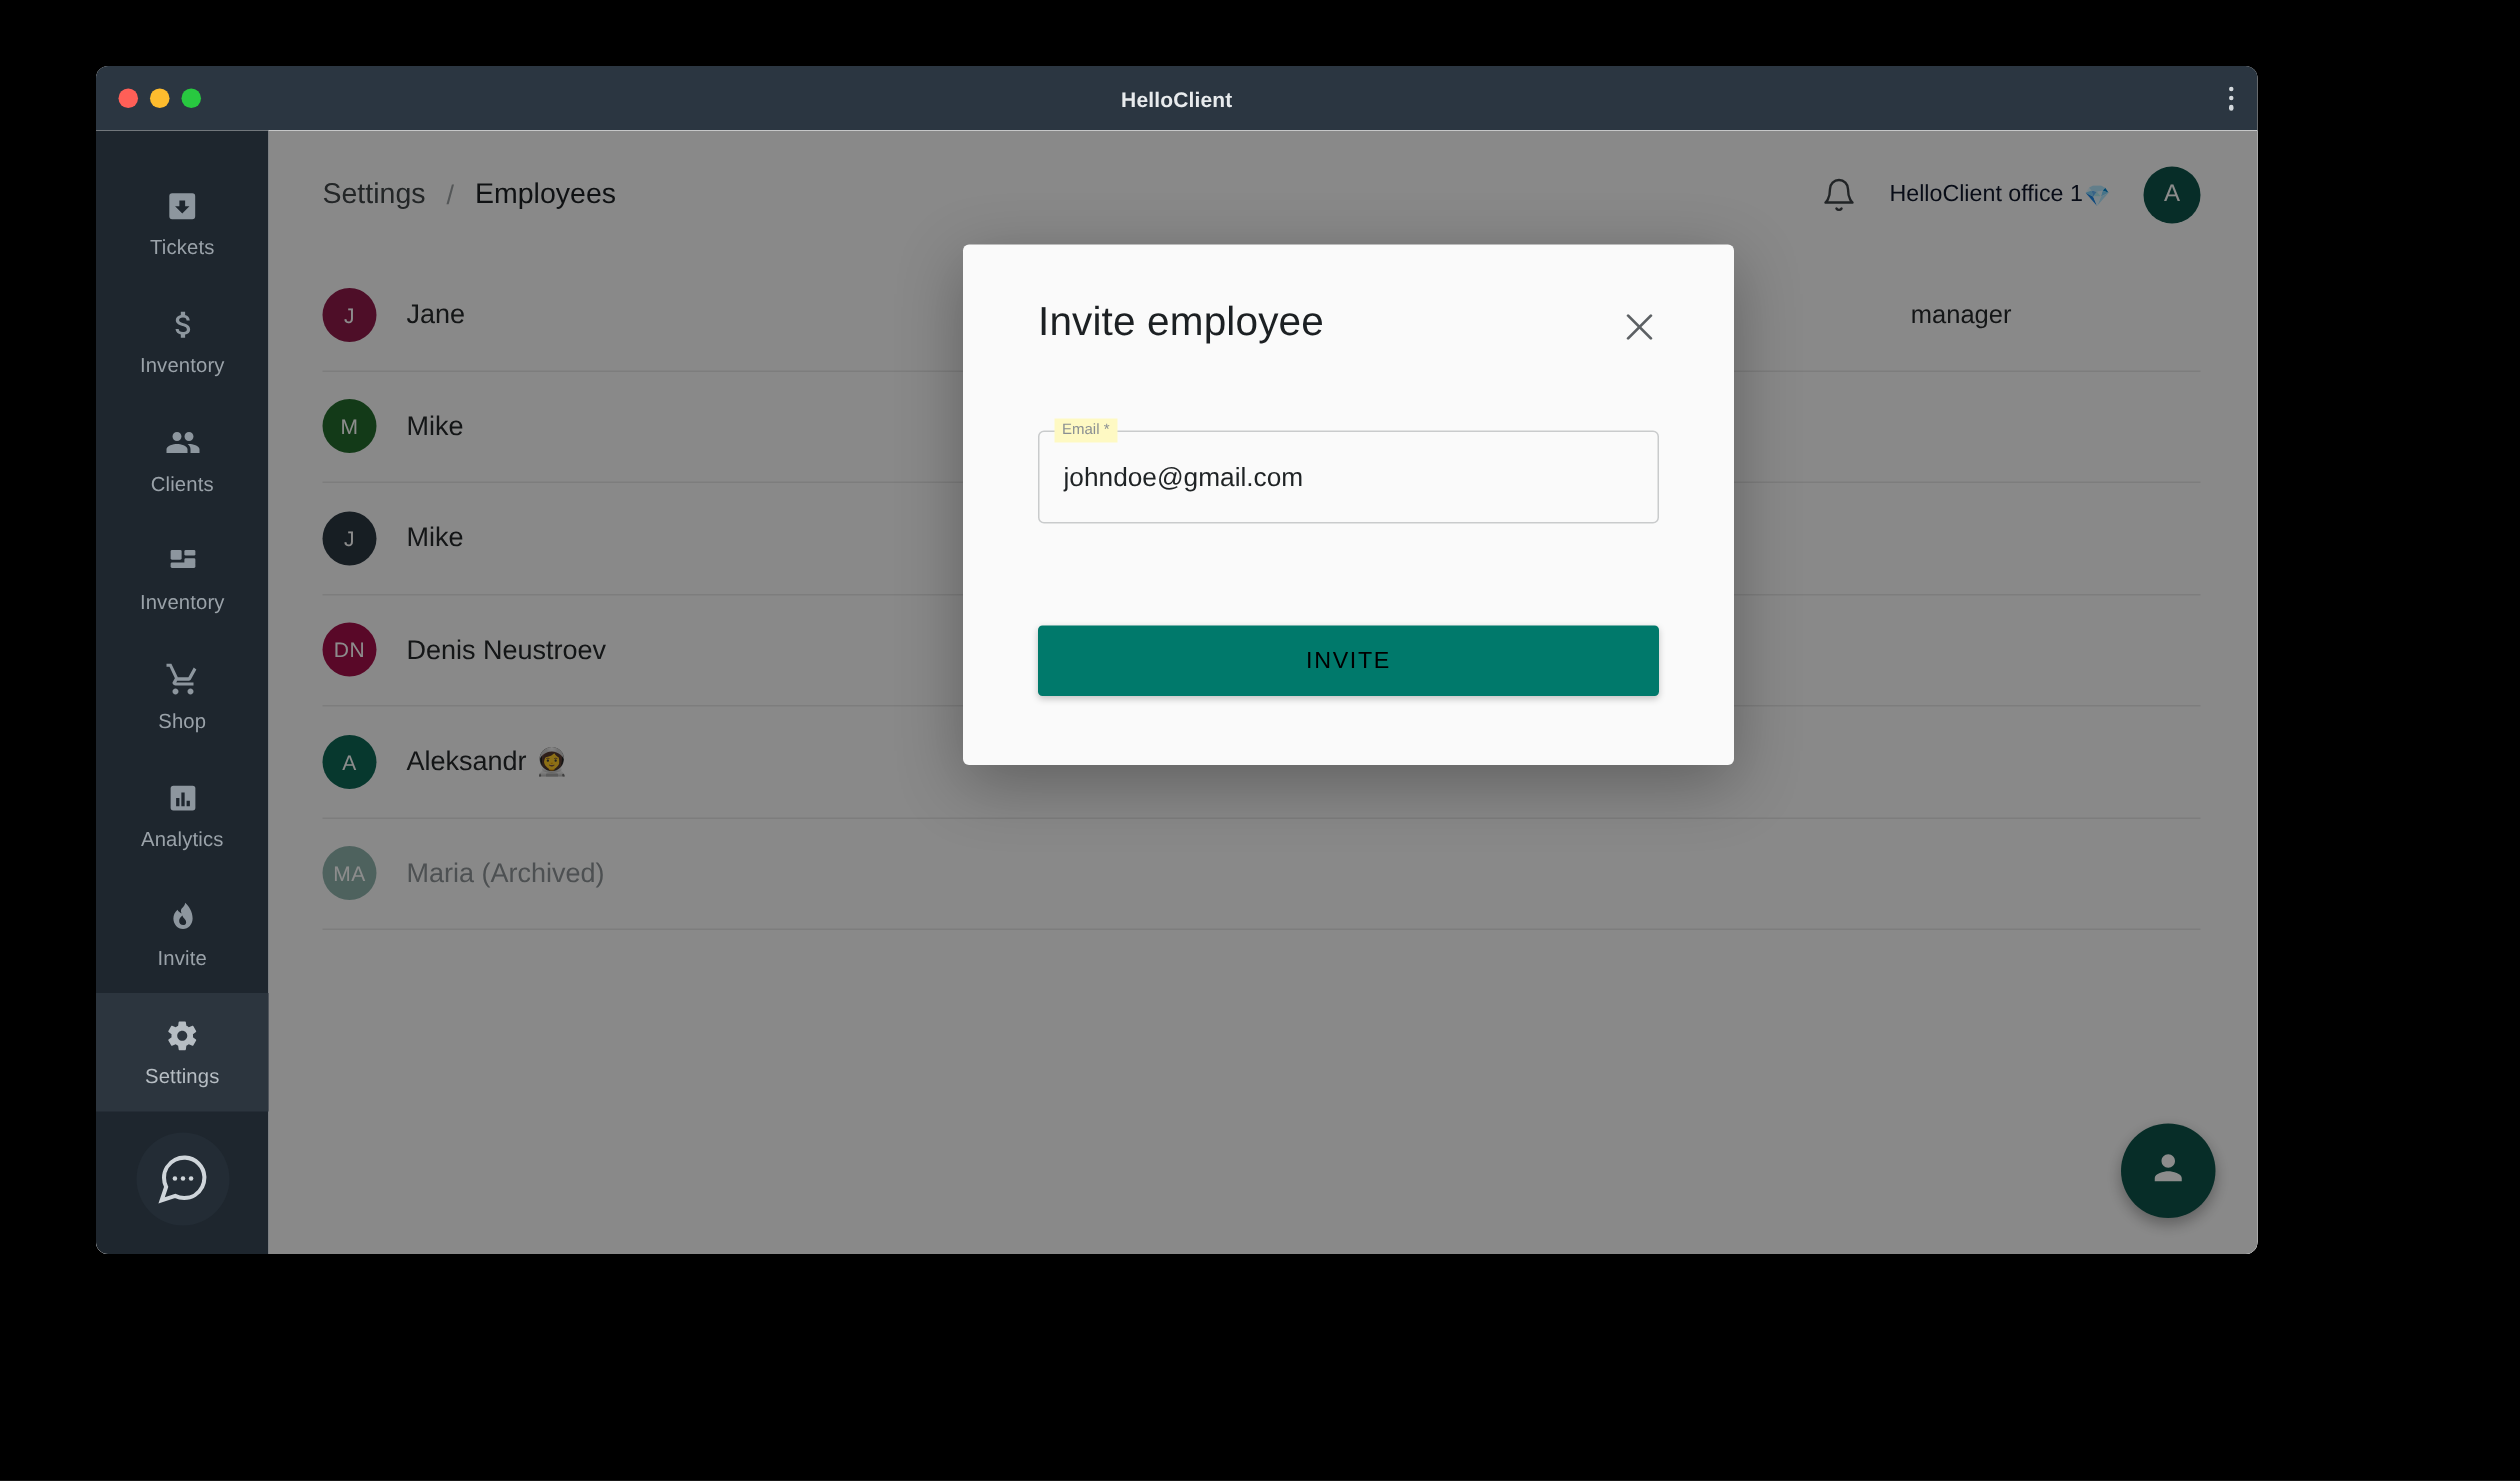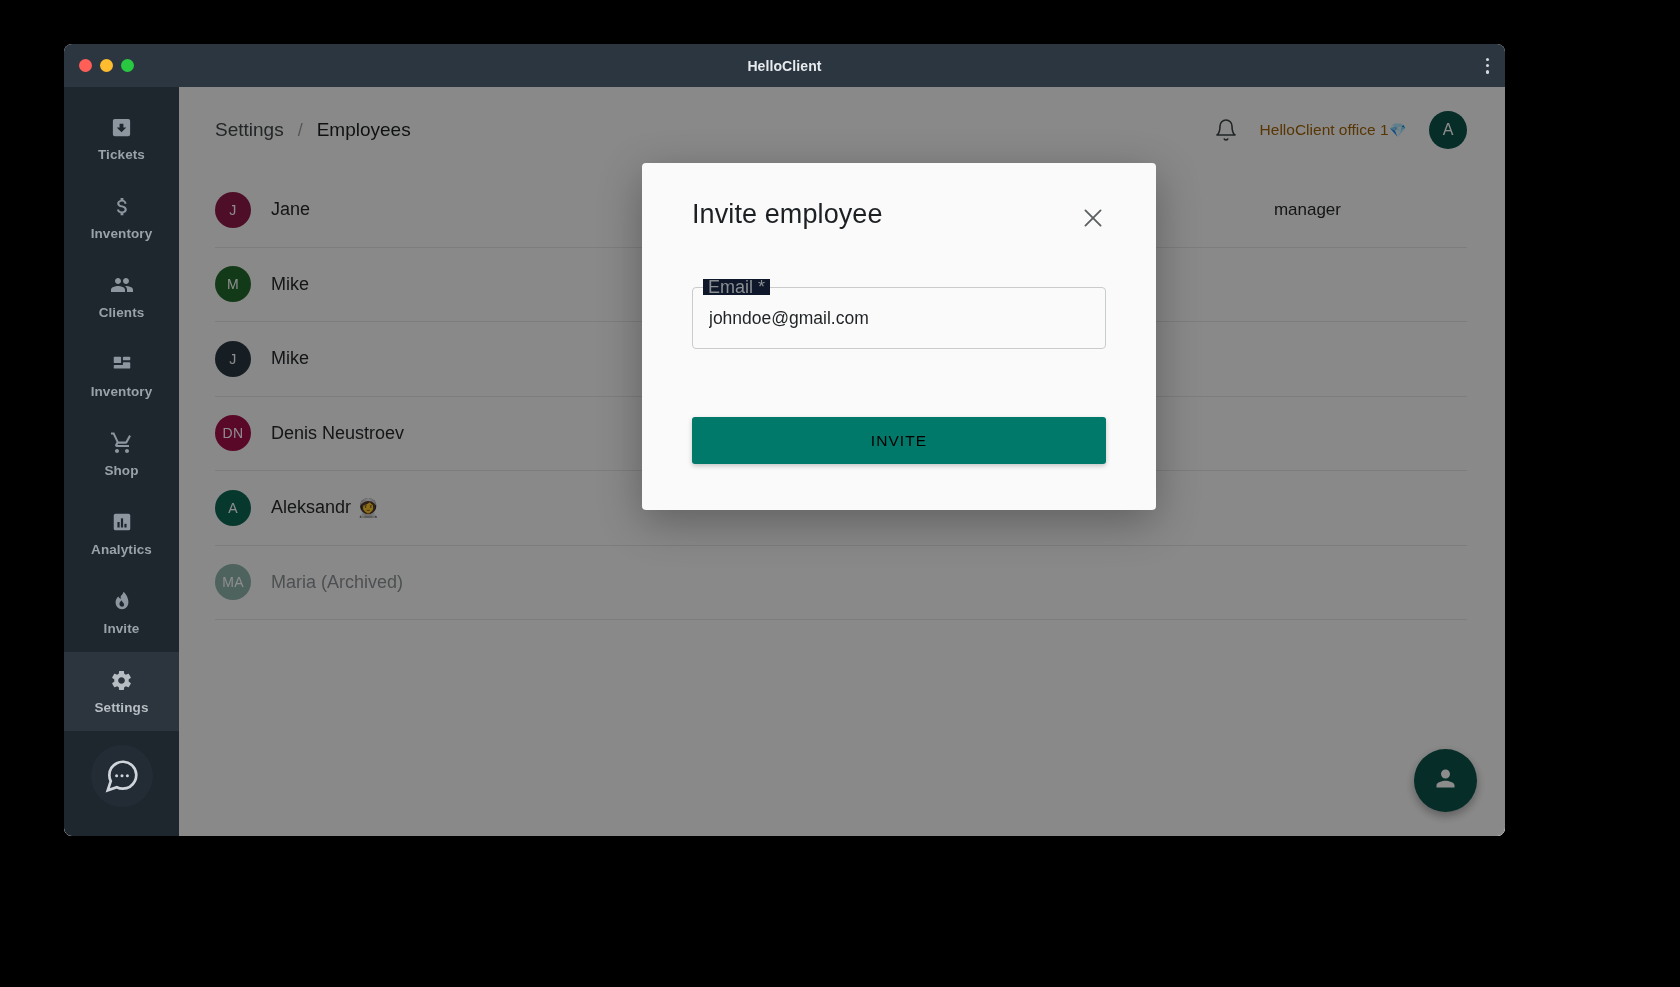--- a/index.html
+++ b/index.html
@@ -76,24 +76,23 @@
     display: flex;
     height: 749px;
     background: #fafafa;
   }
 
   
   .sidebar {
     width: 115px;
     background: #1e262e;
     flex: 0 0 115px;
-    padding-top: 12px;
+    padding-top: 22px;
     position: relative;
     z-index: 3;
-    font-weight: bold;
   }
   .nav-item {
     height: 79px;
     display: flex;
     flex-direction: column;
     align-items: center;
     justify-content: center;
     gap: 8px;
     cursor: pointer;
     color: #8d969e;
@@ -146,21 +145,21 @@
 
   .topbar-right {
     margin-left: auto;
     display: flex;
     align-items: center;
     gap: 22px;
   }
   .bell { width: 24px; height: 24px; cursor: pointer; }
   .office-name {
     font-size: 15.5px;
-    color: #a16207;
+    color: #0f172a;
     display: flex;
     align-items: center;
     gap: 1px;
   }
   .gem { font-size: 14px; }
   .avatar-top {
     width: 38px; height: 38px;
     border-radius: 50%;
     background: #0d5349;
     color: #fff;
@@ -264,22 +263,22 @@
     border: 1px solid #c9cbcc;
     border-radius: 4px;
     pointer-events: none;
   }
   .field .notch {
     position: absolute;
     left: 11px;
     top: -8px;
     height: 16px;
     padding: 0 5px;
-    background: #0f172a;
-    font-size: 18px;
+    background: #fef9c3;
+    font-size: 10px;
     color: #8a8f92;
     line-height: 16px;
     white-space: nowrap;
   }
   .field input {
     position: absolute;
     inset: 0;
     border: none;
     outline: none;
     background: transparent;

